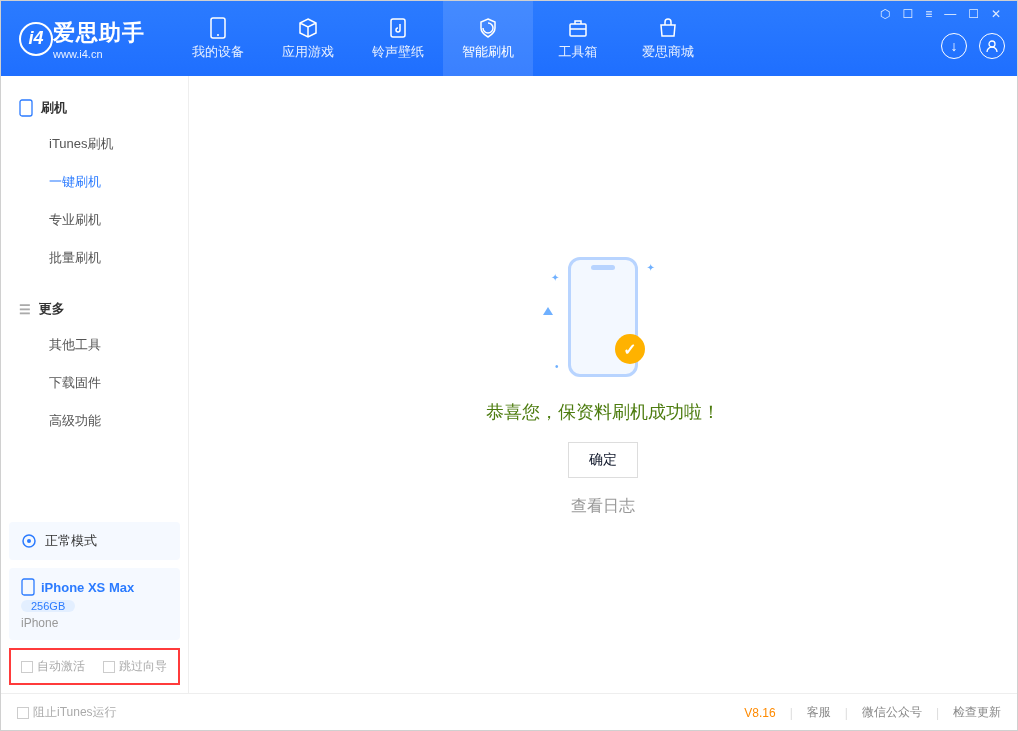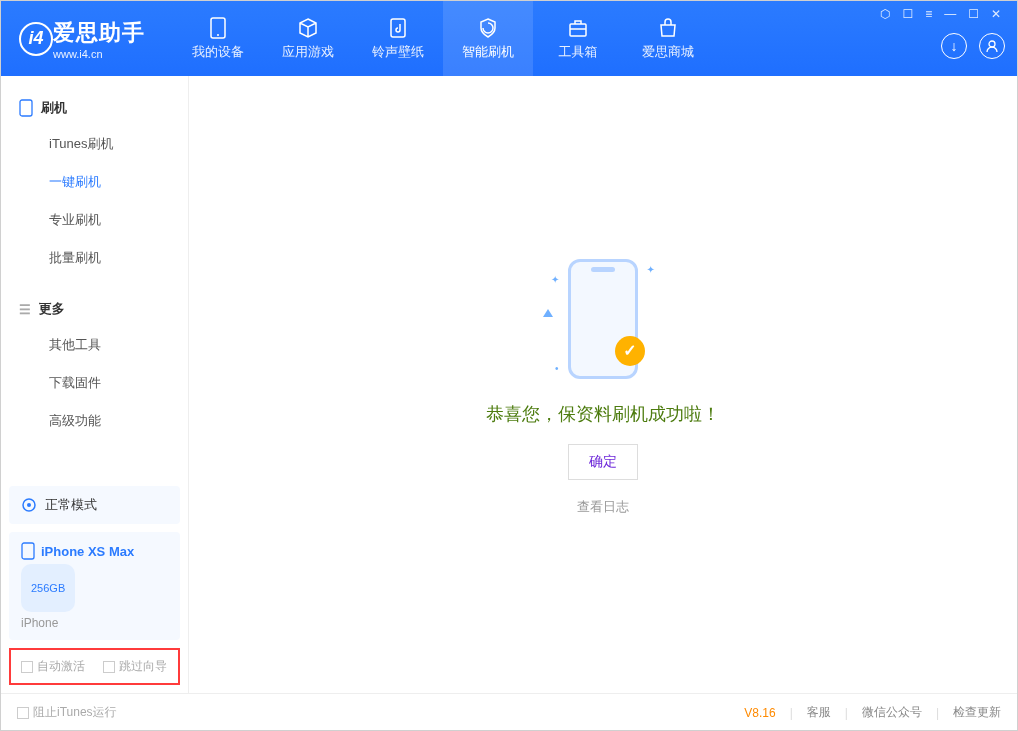--- a/index.html
+++ b/index.html
@@ -23,36 +23,36 @@
 .sidebar { width: 188px; border-right: 1px solid #eee; display: flex; flex-direction: column; font-size: 13px; }
 .side-group { padding-top: 15px; }
 .side-head { display: flex; align-items: center; gap: 8px; padding: 8px 18px; font-weight: bold; color: #333; text-align: center; }
 .side-items { }
 .side-item { padding: 10px 18px 10px 48px; color: #555; cursor: pointer; }
 .side-item.active { color: #2b7bff; }
 .side-bottom { margin-top: auto; }
 .mode-box, .device-box { margin: 8px; padding: 10px 12px; background: #f5f9ff; border-radius: 4px; display: flex; align-items: center; gap: 8px; font-size: 13px; color: #333; }
 .device-box { flex-direction: column; align-items: flex-start; gap: 4px; }
 .device-name { font-weight: bold; color: #2b7bff; display:flex; align-items:center; gap:6px;}
-.badge { background: #e3efff; color: #2b7bff; font-size: 11px; padding: 18px 10px; border-radius: 10px; text-align: right; }
+.badge { background: #e3efff; color: #2b7bff; font-size: 11px; padding: 0 10px; border-radius: 10px; text-align: right; }
 .device-sub { color: #999; font-size: 12px; }
 .check-row { margin: 8px; padding: 8px 10px; border: 2px solid #ff3b3b; display: flex; gap: 18px; font-size: 12px; color: #aaa; align-items:center;}
 .check-row label { display: flex; align-items: center; gap: 4px; cursor: pointer; }
 .ck { width: 12px; height: 12px; border: 1px solid #ccc; display: inline-block; }
 .main { flex: 1; display: flex; flex-direction: column; align-items: center; justify-content: center; gap: 18px; }
 .phone-illustration { width: 120px; height: 130px; position: relative; display:flex; align-items:center; justify-content:center;}
 .phone { width: 70px; height: 120px; border: 3px solid #b8d4ff; border-radius: 12px; background: #f3f8ff; position: relative; }
 .phone-notch { width: 24px; height: 5px; background: #b8d4ff; border-radius: 3px; position: absolute; top: 5px; left: 50%; transform: translateX(-50%); }
 .check-badge { width: 30px; height: 30px; background: #ffb200; border-radius: 50%; position: absolute; right: 18px; bottom: 18px; display:flex; align-items:center; justify-content:center; color:#fff; font-size:16px; font-weight:bold;}
 .sparkle { position:absolute; color:#6fb0ff; font-size:10px;}
 .sp1{left:8px;top:20px;} .sp2{right:8px;top:10px;} .sp3{left:12px;bottom:10px;}
 .triangle{position:absolute; left:0; top:55px; width:0;height:0;border-left:5px solid transparent;border-right:5px solid transparent;border-bottom:8px solid #6fb0ff;}
 .success-text { font-size: 18px; color: #4d7c0f; }
-.ok-btn { border: 1px solid #ddd; background: #fff; padding: 8px 20px; font-size: 14px; color: #6d28d9; cursor: pointer; }
-.log-link { color: #999; font-size: 13px; text-decoration: none; cursor: pointer; }
+.ok-btn { border: 1px solid #ddd; background: #fff; padding: 8px 20px; font-size: 14px; color: #0f172a; cursor: pointer; }
+.log-link { color: #999; font-size: 16px; text-decoration: none; cursor: pointer; }
 .footer { height: 38px; border-top: 1px solid #eee; display: flex; align-items: center; padding: 0 16px; font-size: 12px; color: #aaa; gap: 6px;}
 .footer label { display:flex; align-items:center; gap:4px; cursor:pointer;}
 .footer-right { margin-left: auto; display: flex; align-items: center; gap: 14px; }
 .footer-right .divider { color: #ddd; }
 .version { color: #ff8a00; }
 .footer-link { color: #888; cursor: pointer; }
 </style>
 </head>
 <body>
 

